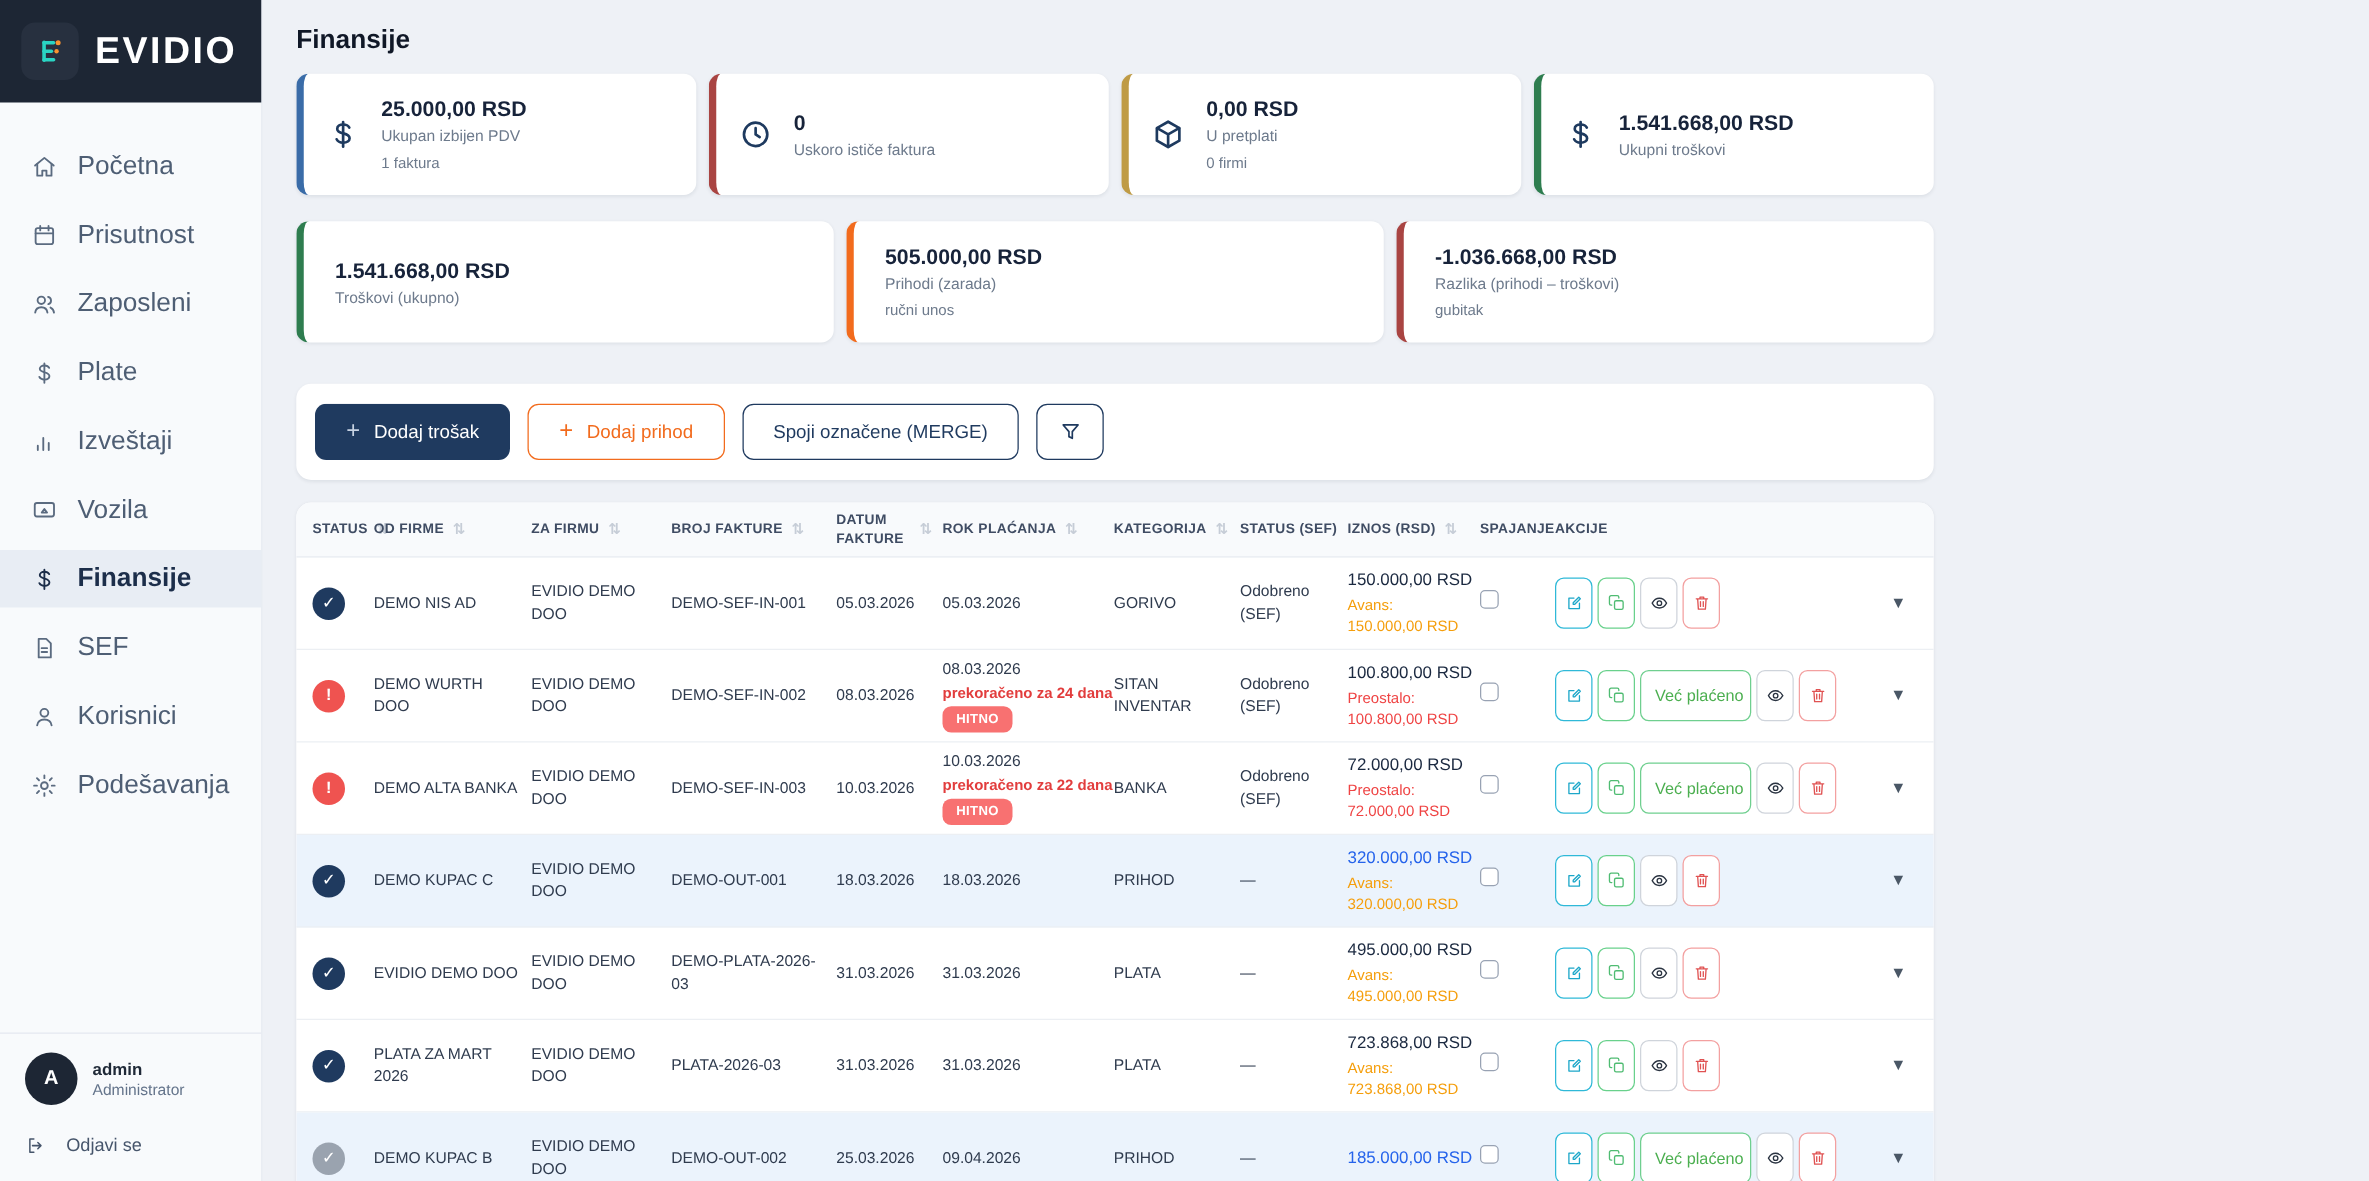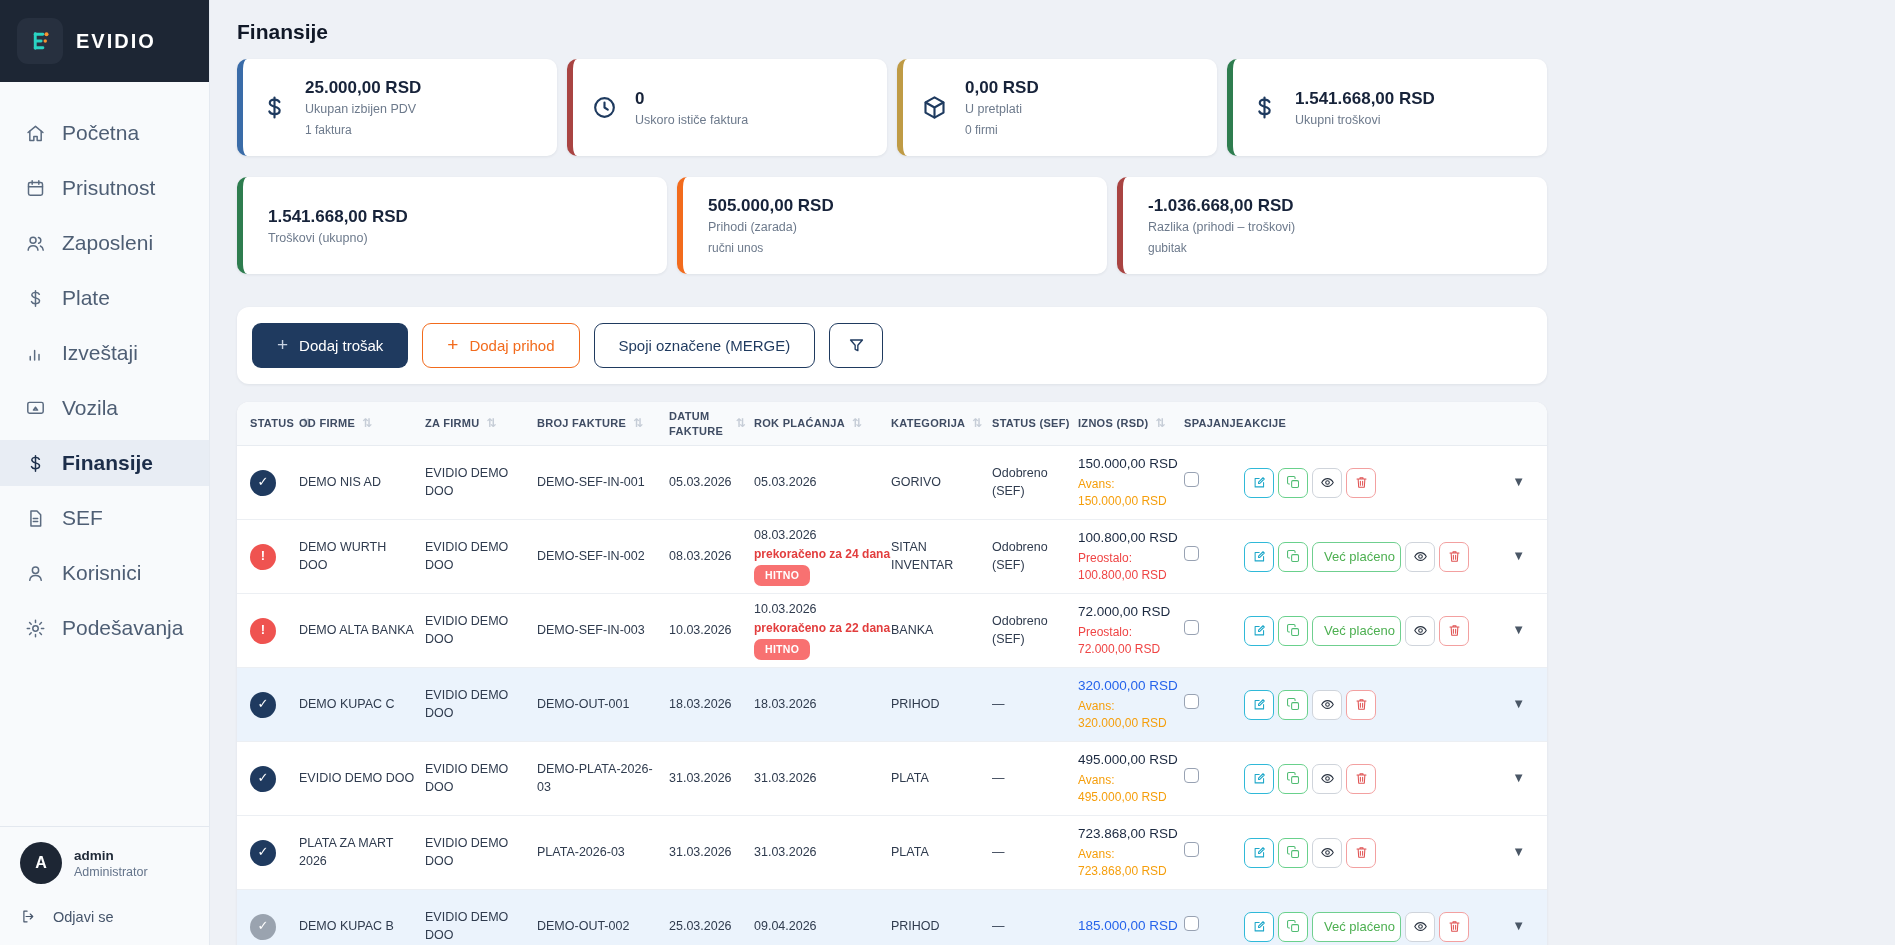--- a/index.html
+++ b/index.html
@@ -6,21 +6,21 @@
   html,body { width:1895px; height:945px; overflow:hidden; }
   body { font-family:"Liberation Sans","DejaVu Sans",sans-serif; background:#eef1f6; display:flex; color:#2f3b4e; }
   .icon { display:inline-flex; align-items:center; justify-content:center; }
   .icon svg { width:100%; height:100%; fill:none; stroke:currentColor; stroke-width:1.7; stroke-linecap:round; stroke-linejoin:round; }
 
   
   .sidebar { width:210px; min-width:210px; background:#f8fafc; border-right:1px solid #e4e9f0; display:flex; flex-direction:column; height:945px; }
   .logo-bar { background:#1d2634; height:82px; display:flex; align-items:center; gap:13px; padding:0 17px; }
   .logo-mark { width:46px; height:46px; border-radius:11px; background:#27303f; display:flex; align-items:center; justify-content:center; }
   .logo-mark svg { width:30px; height:30px; }
-  .brand { color:#ffffff; font-size:20px; font-weight:800; letter-spacing:2px; }
+  .brand { color:#ffffff; font-size:30px; font-weight:800; letter-spacing:2px; }
   .nav { padding:28px 0 0; flex:1; }
   .nav-item { display:flex; align-items:center; gap:16px; padding:11px 25px; margin-bottom:9px; color:#4e5e74; font-size:21px; cursor:pointer; }
   .nav-item .icon { width:21px; height:21px; color:#5b6b80; }
   .nav-item.active { background:#e8edf4; color:#1c2e4a; font-weight:700; }
   .nav-item.active .icon { color:#1c2e4a; }
   .user-box { border-top:1px solid #e3e8ef; padding:15px 20px 10px; }
   .user-row { display:flex; align-items:center; gap:12px; }
   .avatar { width:42px; height:42px; border-radius:50%; background:#1d2634; color:#fff; font-weight:700; font-size:16px; display:flex; align-items:center; justify-content:center; }
   .user-name { font-size:13.5px; font-weight:700; color:#1f2937; }
   .user-role { font-size:12.5px; color:#64748b; margin-top:2px; }
@@ -68,21 +68,21 @@
   .status-circle.neutral { background:#9aa3af; }
   .overdue { color:#e23d3d; font-weight:600; font-size:12px; white-space:nowrap; margin-top:1px; }
   .badge-hitno { display:inline-block; background:#f87171; color:#fff; font-size:10.5px; font-weight:700; letter-spacing:.3px; padding:3px 11px; border-radius:7px; margin-top:3px; }
   .iznos-main { font-size:13.5px; font-weight:400; color:#1b2940; white-space:nowrap; }
   .iznos-main.blue { color:#2563eb; }
   .iznos-sub { font-size:12px; margin-top:2px; }
   .iznos-sub.orange { color:#f59e0b; }
   .iznos-sub.red { color:#ef4444; }
   .checkbox { width:15px; height:15px; border:1.5px solid #98a2b3; border-radius:4px; background:#fff; display:inline-block; cursor:pointer; }
   .actions { display:flex; align-items:center; gap:4px; }
-  .abtn { height:30px; min-width:30px; border-radius:7px; background:#fff; display:inline-flex; align-items:center; justify-content:center; gap:6px; border:1px solid #ccc; cursor:pointer; padding:0; font-family:inherit;text-align:right; }
+  .abtn { height:41px; min-width:30px; border-radius:7px; background:#fff; display:inline-flex; align-items:center; justify-content:center; gap:6px; border:1px solid #ccc; cursor:pointer; padding:0; font-family:inherit;text-align:right; }
   .abtn .icon { width:15px; height:15px; }
   .act-edit { border-color:#2fb9d8; color:#1da7c9; }
   .act-copy { border-color:#69d18c; color:#4fbc72; }
   .act-paid { border-color:#6fcf8f; color:#4caf50; padding:0 11px; font-size:13px; white-space:nowrap; }
   .act-view { border-color:#cfd4db; color:#2b3442; }
   .act-del  { border-color:#f3a0a0; color:#e05252; }
   .chevron-cell { display:flex; justify-content:flex-end; padding-right:22px; }
   .row-chevron { color:#4a5766; font-size:13px; cursor:pointer; }
 </style>
 </head>

